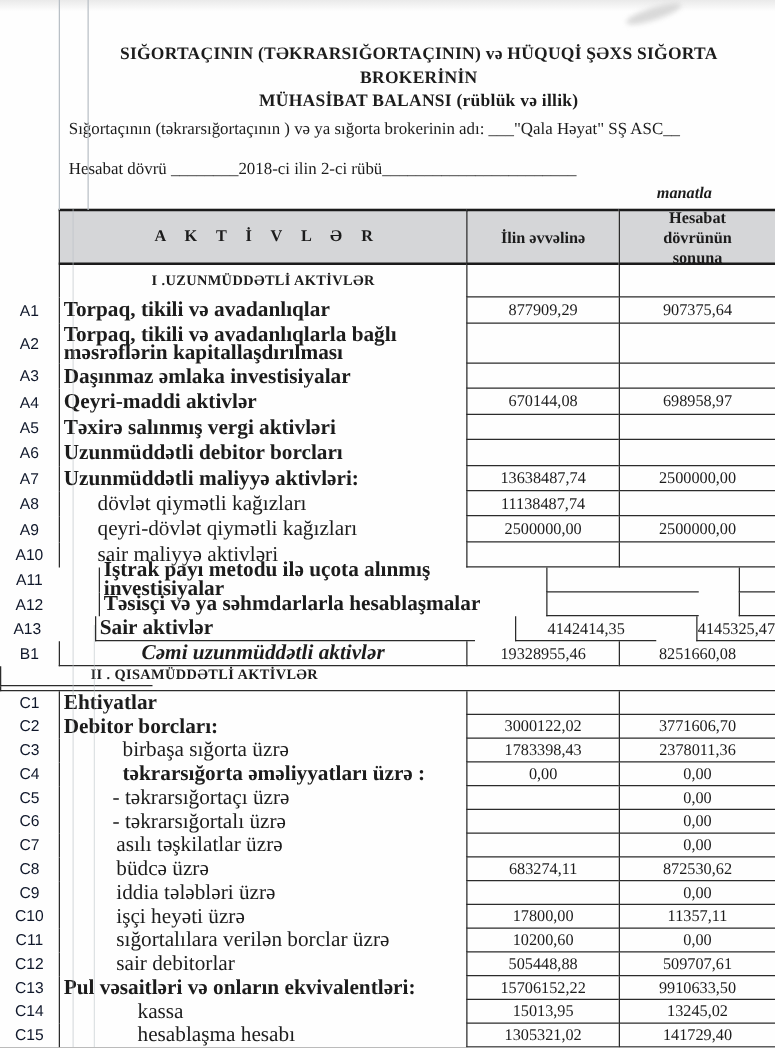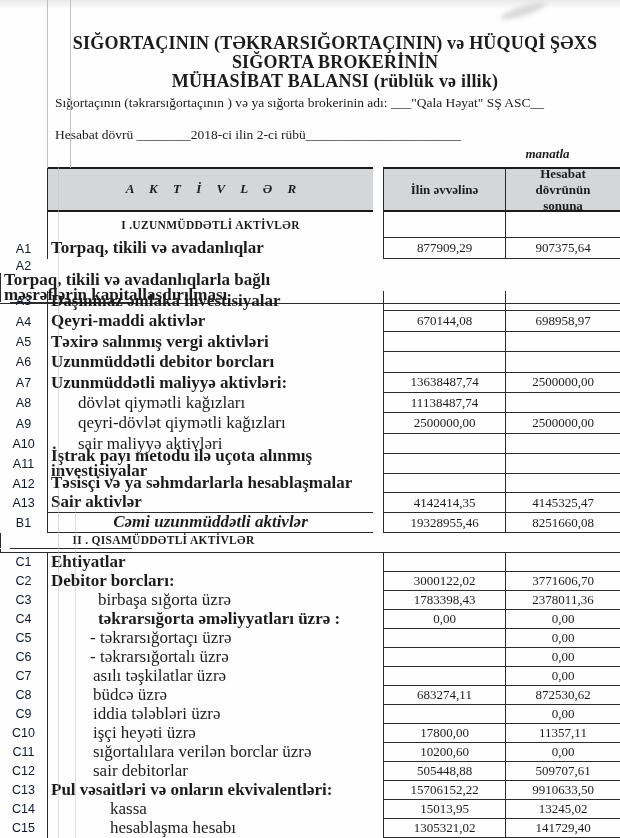--- a/index.html
+++ b/index.html
@@ -11,63 +11,63 @@
     background:linear-gradient(#e6e6e6,rgba(255,255,255,0));opacity:.85;}
   .smudge{position:absolute;left:500px;top:6px;width:46px;height:10px;
     background:#d9d9d9;border-radius:50%;filter:blur(2px);transform:rotate(-18deg);}
   .vline{position:absolute;width:1px;background:#b9c0c6;}
   .vl1{left:47px;top:0;height:168px;}
   .vl2{left:70px;top:0;height:168px;}
   .vl3{left:58px;top:167px;height:671px;opacity:.5;}
   .vl4{left:75px;top:500px;height:338px;opacity:.45;}
 
   .title{position:absolute;top:34px;left:0;width:620px;text-align:center;
-    padding-left:50px;box-sizing:border-box;font-weight:bold;font-size:18px;
+    padding-left:50px;box-sizing:border-box;font-weight:bold;font-size:14px;
     line-height:19px;letter-spacing:.2px;}
   .info-line{position:absolute;left:55px;font-size:13.5px;white-space:nowrap;}
   .info1{top:95px;}
   .info2{top:127px;}
   .manatla{position:absolute;top:146px;left:495px;width:105px;text-align:center;
     font-weight:bold;font-style:italic;font-size:13px;}
 
   
   .tbl{position:absolute;top:167px;left:0;right:0;}
   .trow{display:flex;height:19px;}
   .code{width:47px;display:flex;align-items:center;justify-content:center;
     font-family:"Liberation Sans", sans-serif;font-size:12.5px;color:#0f172a;}
   .lbl{width:326px;box-sizing:border-box;border-left:1.5px solid #2b2b2b;
     padding:0 3px;display:flex;align-items:center;font-size:17px;line-height:14.5px;}
   .v{box-sizing:border-box;border-left:1px solid #2b2b2b;border-bottom:1px solid #2b2b2b;
     display:flex;align-items:center;justify-content:center;font-size:13px;}
-  .v1{width:122px;margin-left:10px;}
+  .v1{width:122px;}
   .v2{flex:1;border-right:none;}
 
   .thead{height:45px;}
   .thead .lbl,.thead .v{background:#d5d6d8;border-top:2px solid #1b1b1b;
     border-bottom:2px solid #1b1b1b;font-weight:bold;}
-  .thead .lbl{justify-content:center;font-size:13px;letter-spacing:6px;padding-left:10px;font-style:italic;}
+  .thead .lbl{justify-content:center;font-size:13px;letter-spacing:6px;padding-left:10px;}
   .thead .v{font-size:13px;text-align:center;line-height:16px;}
   .thead .v2{padding:0 14px;}
 
   .bold .lbl{font-weight:bold;}
   .section .lbl{justify-content:center;font-weight:bold;font-size:11.5px;letter-spacing:.3px;}
   .total .lbl{justify-content:center;font-weight:bold;font-style:italic;}
   .fullb .lbl{border-bottom:1.5px solid #2b2b2b;}
   .fullb .v{border-bottom-width:1.5px;}
 
   .ind1 .lbl{padding-left:50px;}   
   .ind2 .lbl{padding-left:30px;}   
   .ind3 .lbl{padding-left:62px;}   
   .ind4 .lbl{padding-left:42px;}   
   .ind5 .lbl{padding-left:45px;}   
 
   
-  .r0{height:26px;} .r1{height:21px;} .r2{height:32px;flex-direction:column;}
+  .r0{height:26px;} .r1{height:21px;} .r2{height:32px;}
   .r3,.r4,.r5,.r6,.r7,.r8,.r9,.r10{height:20.4px;}
-  .r11,.r12,.r13{height:19.6px;}
+  .r11,.r12,.r13{height:19.6px;gap:32px;}
   .r14{height:20.4px;} .r15{height:19.4px;flex-direction:column;}
 </style>
 </head>
 <body>
 
 <div class="page">
 
   <div class="topshade"></div>
   <div class="smudge"></div>
 

